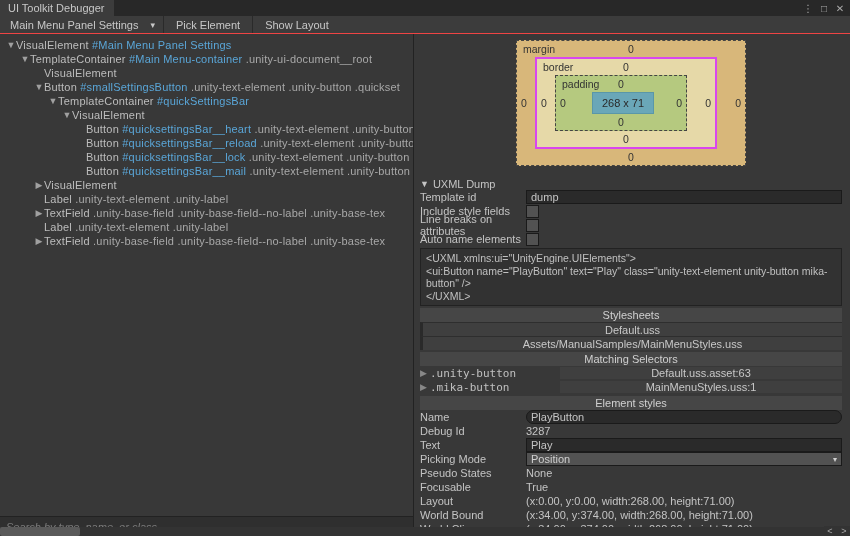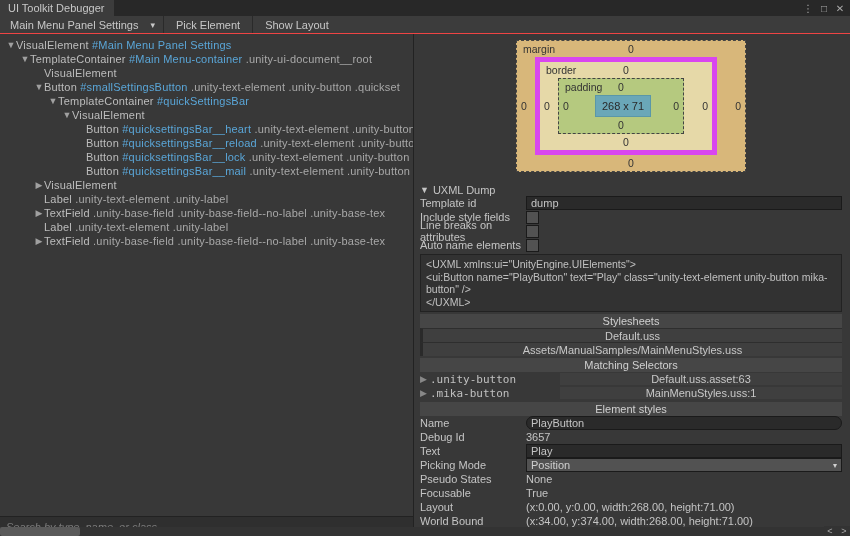--- a/index.html
+++ b/index.html
@@ -41,21 +41,21 @@
   .search { height:20px; border-top:1px solid #222; background:#2f2f2f; }
   .search input { width:100%; height:100%; background:transparent; border:none; outline:none; color:#c8c8c8; font-size:11px; padding:0 6px; }
   .search input::placeholder { color:#7a7a7a; font-style:italic; }
 
   
   .right-scroll { flex:1; overflow:hidden; padding:4px 8px 4px 6px; }
 
   
   .boxmodel-wrap { display:flex; justify-content:center; padding:2px 0 10px; }
   .bm-margin { background:#d8b77a; border:1px dashed #444; padding:2px 16px 2px 6px; position:relative; width:230px; }
-  .bm-border { background:#e6d9a8; border:5px solid #d946ef; padding:2px 16px 2px 6px; margin:14px 12px 14px 12px; position:relative; }
+  .bm-border { background:#e6d9a8; border:2px solid #d946ef; padding:2px 16px 2px 6px; margin:14px 12px 14px 12px; position:relative; }
   .bm-padding { background:#b5c97f; border:1px dashed #444; padding:2px 16px 2px 6px; margin:14px 12px 14px 12px; position:relative; }
   .bm-content { background:#6aa7b8; border:1px solid #5a97a8; margin:14px 16px 14px 30px; height:22px; display:flex; align-items:center; justify-content:center; color:#2a2a2a; font-size:11px; }
   .bm-label { position:absolute; top:2px; left:6px; font-size:10.5px; color:#333; }
   .bm-num { position:absolute; font-size:10.5px; color:#333; }
   .bm-top { top:2px; left:50%; transform:translateX(-50%); }
   .bm-bot { bottom:2px; left:50%; transform:translateX(-50%); }
   .bm-left { left:4px; top:50%; transform:translateY(-50%); }
   .bm-right { right:4px; top:50%; transform:translateY(-50%); }
 
   
@@ -262,21 +262,21 @@
         </div>
 
         <div class="section-hdr">Element styles</div>
         <div id="es-rows">
             <div class="prop-row">
               <span class="prop-lbl">Name</span>
               <div class="inp" style="flex: 1 1 0%; border-radius: 7px;">PlayButton</div>
             </div>
             <div class="prop-row">
               <span class="prop-lbl">Debug Id</span>
-              <span class="prop-val">3657</span>
+              <span class="prop-val">3287</span>
             </div>
             <div class="prop-row">
               <span class="prop-lbl">Text</span>
               <div class="inp" style="flex: 1 1 0%;">Play</div>
             </div>
             <div class="prop-row">
               <span class="prop-lbl">Picking Mode</span>
               <div class="dropdown-field" style="flex: 1 1 0%;">Position<span class="dd-caret">▾</span></div>
             </div>
             <div class="prop-row">

